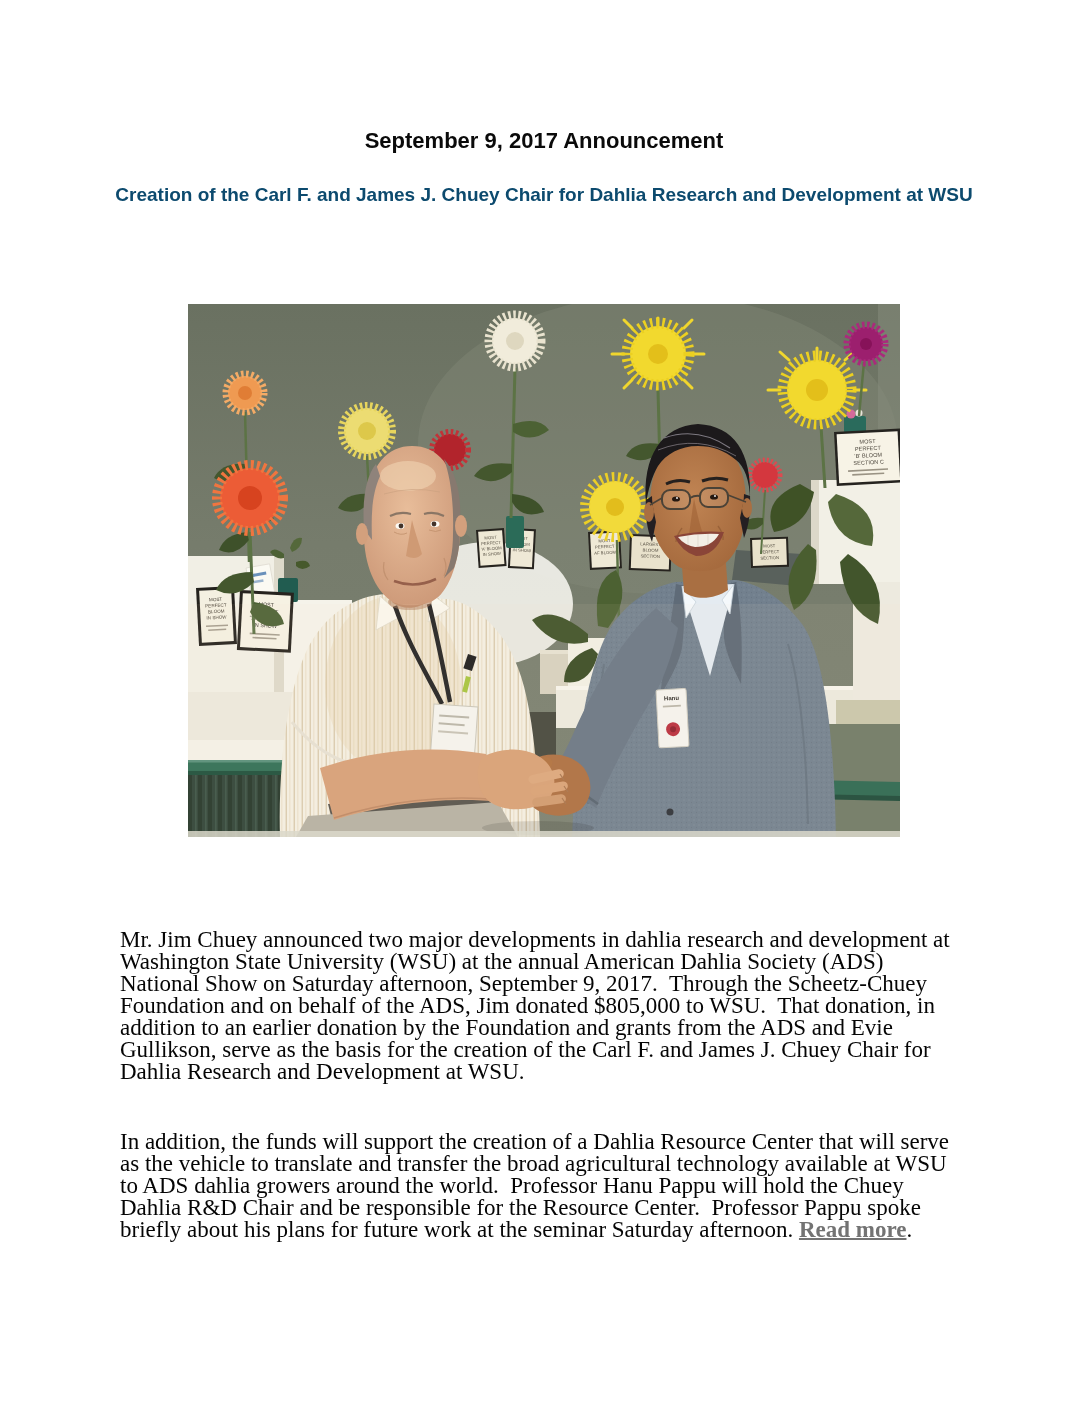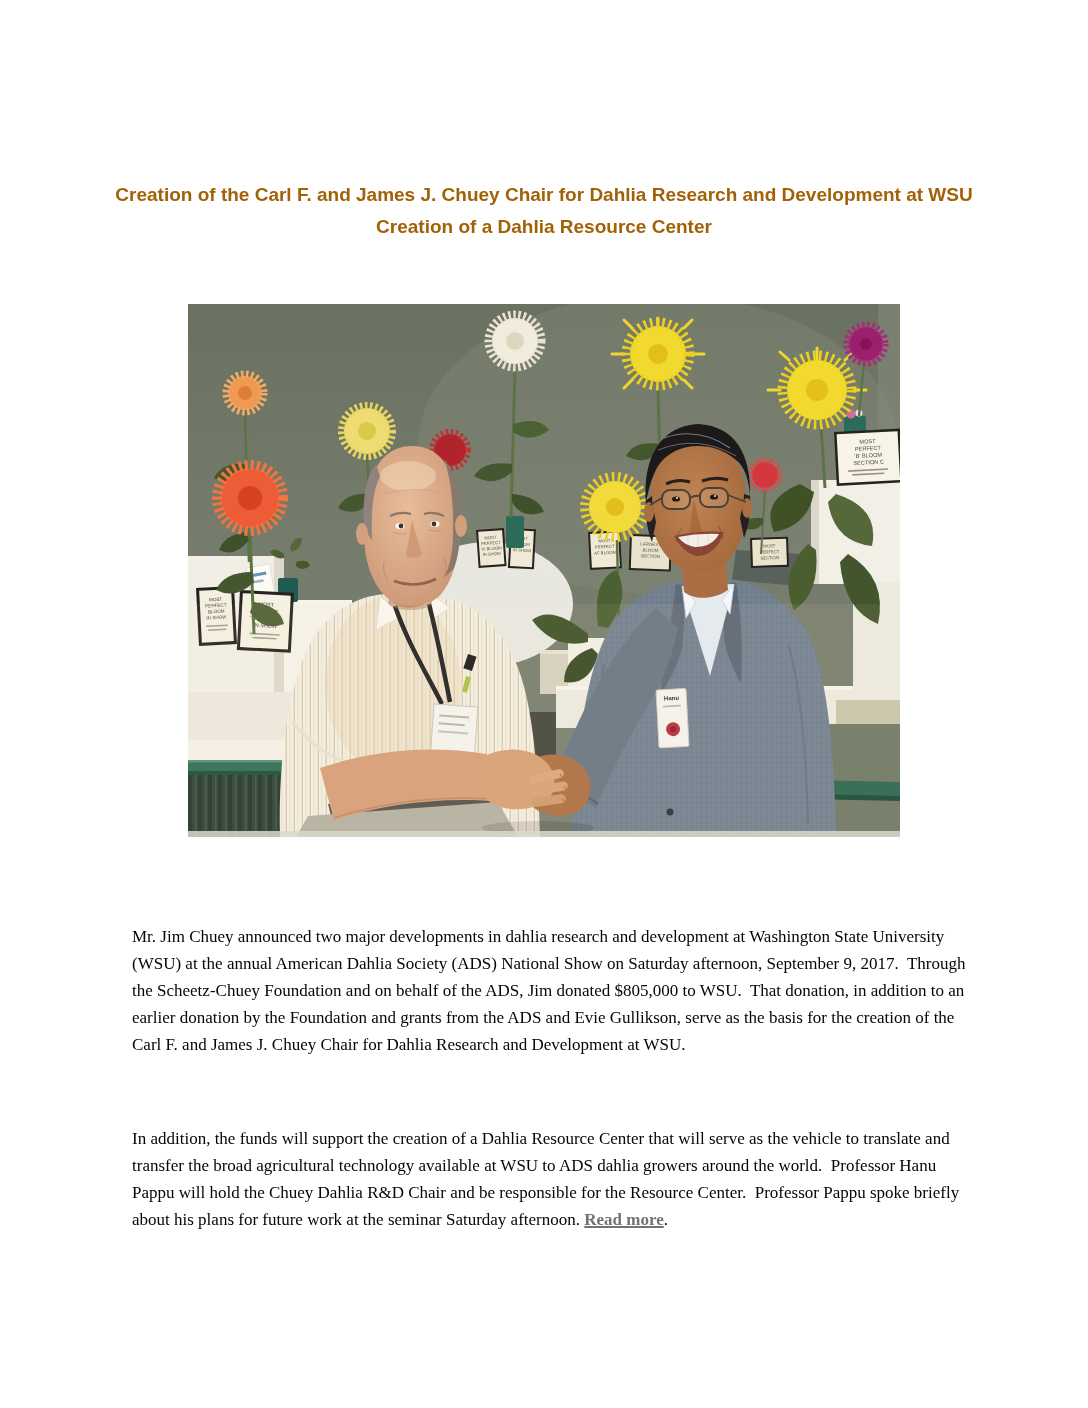--- a/index.html
+++ b/index.html
@@ -6,44 +6,44 @@
   .page{
     position:relative;width:1088px;height:1408px;background:#ffffff;
     font-family:"Liberation Serif", serif;color:#000;overflow:hidden;
   }
   .doc-title{
     position:absolute;left:0;top:128px;width:1088px;text-align:center;
     font-family:"Liberation Sans", sans-serif;font-weight:bold;font-size:22px;color:#0a0a0a;
   }
   .doc-subtitle{
     position:absolute;left:0;width:1088px;text-align:center;
-    font-family:"Liberation Sans", sans-serif;font-weight:bold;font-size:19px;color:#a16207;
+    font-family:"Liberation Sans", sans-serif;font-weight:bold;font-size:19px;color:#0c4a6e;
   }
   .sub1{top:184px;}
   .sub2{top:216px;}
   .photo-wrap{position:absolute;left:188px;top:304px;width:712px;height:533px;margin:0;}
   .para{
-    position:absolute;left:132px;width:838px;font-size:17px;line-height:27px;
+    position:absolute;left:120px;width:838px;font-size:23px;line-height:22px;
     white-space:pre-wrap;color:#050505;
   }
   .p1{top:906px;}
   .p2{top:1108px;}
   a.readmore{
     color:#737373;font-weight:bold;text-decoration:underline;
     text-decoration-thickness:2px;cursor:pointer;
   }
   svg text{font-family:"Liberation Sans", sans-serif;}
 </style>
 </head>
 <body>
 
 <div class="page">
 
+  <div class="doc-title">September 9, 2017 Announcement</div>
   <div class="doc-subtitle sub1">Creation of the Carl F. and James J. Chuey Chair for Dahlia Research and Development at WSU</div>
-  <div class="doc-subtitle sub2">Creation of a Dahlia Resource Center</div>
 
   <figure class="photo-wrap">
   <svg width="712" height="533" viewBox="0 0 712 533">
     <defs>
       <linearGradient id="wallG" x1="0" y1="0" x2="0" y2="1">
         <stop offset="0" stop-color="#6a7161"></stop>
             <stop offset="0.45" stop-color="#767c6c"></stop>
             <stop offset="1" stop-color="#7b8171"></stop>
       </linearGradient>
       <radialGradient id="skinL" cx="0.45" cy="0.4" r="0.8">

